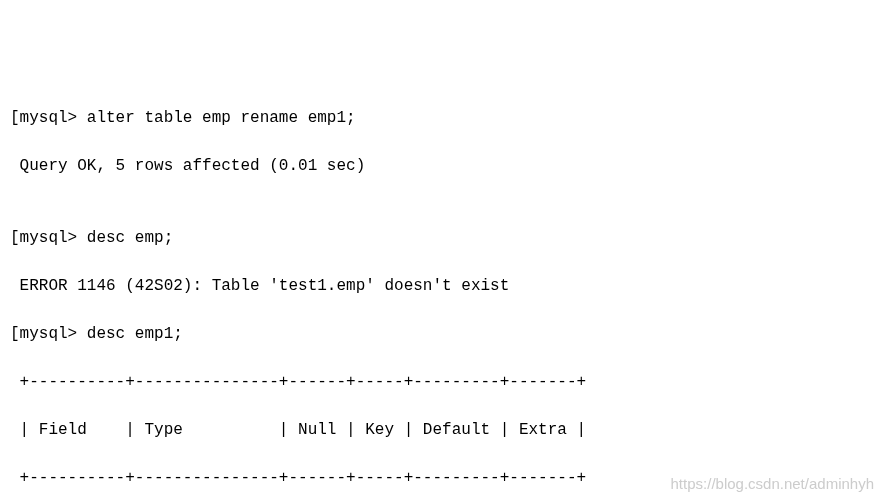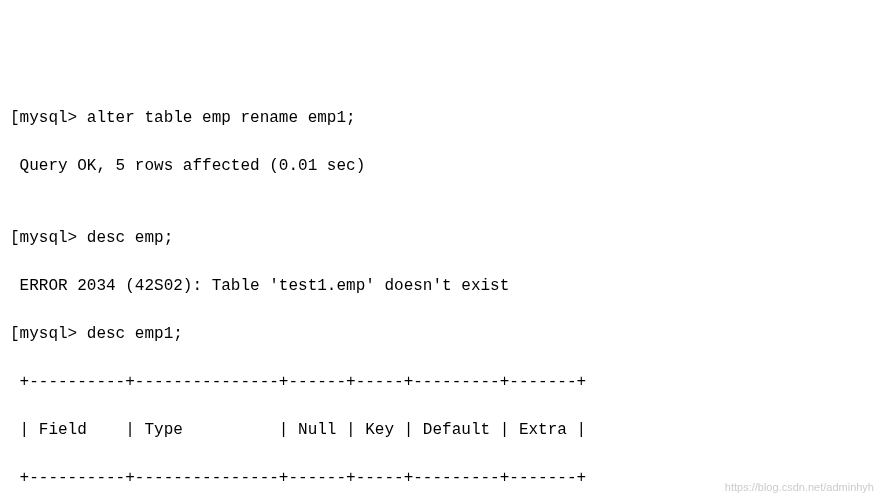--- a/index.html
+++ b/index.html
@@ -20,34 +20,34 @@
       height: 500px;
     }
     .terminal-line {
       display: block;
     }
     .watermark {
       position: absolute;
       bottom: 5px;
       right: 10px;
       color: #cccccc;
-      font-size: 11px;
+      font-size: 15px;
       font-family: Arial, sans-serif;
     }
   </style>
 </head>
 <body>
 
 
 
 <span class="terminal-line">[mysql&gt; alter table emp rename emp1;</span>
 <span class="terminal-line"> Query OK, 5 rows affected (0.01 sec)</span>
 <span class="terminal-line"></span>
 <span class="terminal-line">[mysql&gt; desc emp;</span>
-<span class="terminal-line"> ERROR 2034 (42S02): Table 'test1.emp' doesn't exist</span>
+<span class="terminal-line"> ERROR 1146 (42S02): Table 'test1.emp' doesn't exist</span>
 <span class="terminal-line">[mysql&gt; desc emp1;</span>
 <span class="terminal-line"> +----------+---------------+------+-----+---------+-------+</span>
 <span class="terminal-line"> | Field    | Type          | Null | Key | Default | Extra |</span>
 <span class="terminal-line"> +----------+---------------+------+-----+---------+-------+</span>
 
 
 
 
 
 

